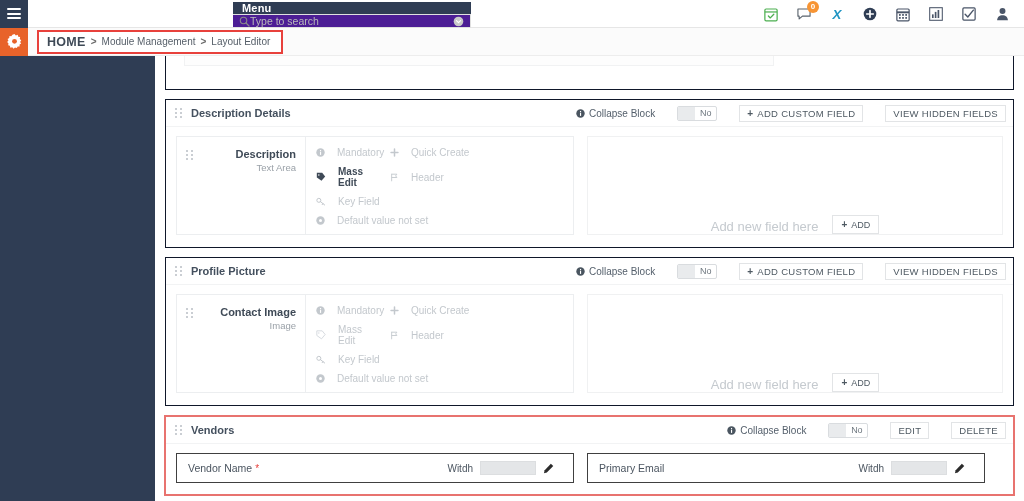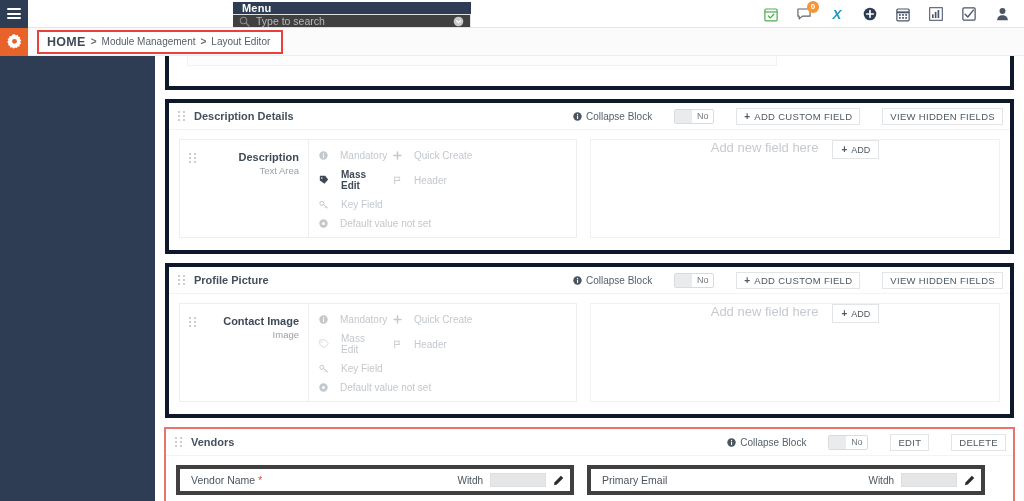--- a/index.html
+++ b/index.html
@@ -24,22 +24,22 @@
   .hamburger{ width:14px; height:11px; display:flex; flex-direction:column; justify-content:space-between; }
   .hamburger i{ display:block; height:2px; background:#fff; border-radius:1px; }
 
   .search-wrap{ position:absolute; left:233px; top:2px; height:24px; display:flex; align-items:stretch;flex-direction:column; }
   .menu-btn{
     background:#2f3d54; color:#fff; font-size:11px; font-weight:bold;
     padding:0 9px; display:flex; align-items:center; letter-spacing:.2px;
     cursor:pointer;
   }
   .search-field{
-    width:238px; background:#404040; border:1px solid #e0e0e0; border-left:none;
-    display:flex; align-items:center; padding:0 6px; gap:6px;
+    width:238px; background:#4c1d95; border:1px solid #e0e0e0; border-left:none;
+    display:flex; align-items:center; padding:0 6px; 
   }
   .search-field .magnifier{ flex:0 0 auto; }
   .search-input{
     border:none; outline:none; flex:1; font-size:10.5px; color:#9a9a9a;
     font-family:"Liberation Sans", sans-serif; background:transparent;
   }
   .search-input::placeholder{ color:#b9b9b9; }
   .chev-circle{ flex:0 0 auto; }
 
   .top-icons{
@@ -75,21 +75,21 @@
     position:absolute; left:0; top:56px; width:155px; height:445px; background:#2f3d54;
   }
 
   
   .content{
     position:absolute; left:155px; top:56px; width:869px; height:445px;
     background:#ffffff; overflow:hidden;
   }
 
   .block{
-    margin:0 10px 0 10px; border:4px solid #0f172a; background:#fff;
+    margin:0 10px 0 10px; border:1px solid #0f172a; background:#fff;
   }
   .block.partial{ height:34px; border-top:none; margin-bottom:9px; position:relative; }
   .block.partial .ghost{
     position:absolute; left:18px; top:-12px; width:590px; height:22px;
     border:1px solid #f1f2f3; background:#fdfdfd;
   }
 
   .block-head{
     height:27px; display:flex; align-items:center; padding:0 7px 0 9px;
     border-bottom:1px solid #f2f3f4;
@@ -133,37 +133,37 @@
   .fc-right{ flex:1; padding:10px 8px 8px 10px; }
   .prop-row{ display:flex; gap:12px; margin-bottom:8px; }
   .prop{
     display:flex; align-items:center; gap:12px; font-size:10px; color:#c3c8cd; cursor:pointer;
   }
   .prop.active{ color:#3f4a57; font-weight:bold; }
   .prop.w1{ width:62px; }
 
   .dropzone{
     flex:1; border:1px solid #f0f1f2; min-height:88px;
-    display:flex; align-items:flex-start; justify-content:center; gap:14px; background:#fff;
+    display:flex; align-items:flex-end; justify-content:center; gap:14px; background:#fff;
   }
   .dz-text{ font-size:13px; color:#c5cacf; }
   .dz-btn{
     border:1px solid #e2e4e6; background:#fff; color:#4e5962; font-size:9px;
     padding:3px 8px; display:flex; align-items:center; gap:4px; cursor:pointer;
     font-family:"Liberation Sans", sans-serif;
   }
   .dz-btn .plus{ font-weight:bold; font-size:10px; }
 
   
   .hl-wrap{ margin:9px 9px 0 9px; border:2px solid #e8736f; padding:0; }
   .hl-wrap .block{ margin:0; border:none; }
   .vrow{ display:flex; padding:9px 10px 11px 10px; gap:13px; }
   .vfield{
-    width:398px; border:4px solid #404040; height:30px; display:flex; align-items:center;
-    padding:0 6px 0 11px; background:#fff;
+    width:398px; border:1px solid #404040; height:30px; display:flex; align-items:center;
+    padding:0 19px 0 11px; background:#fff;
   }
   .vlabel{ font-size:10.5px; color:#4b5560; }
   .req{ color:#e8413c; margin-left:3px; font-size:10px; }
   .vright{ margin-left:auto; display:flex; align-items:center; gap:7px; }
   .wlabel{ font-size:10px; color:#4b5560; }
   .wbox{ width:56px; height:14px; background:#e4e6e8; border:1px solid #dcdee0; }
   .pencil{ cursor:pointer; display:flex; }
 
   svg{ display:block; }
 </style>

